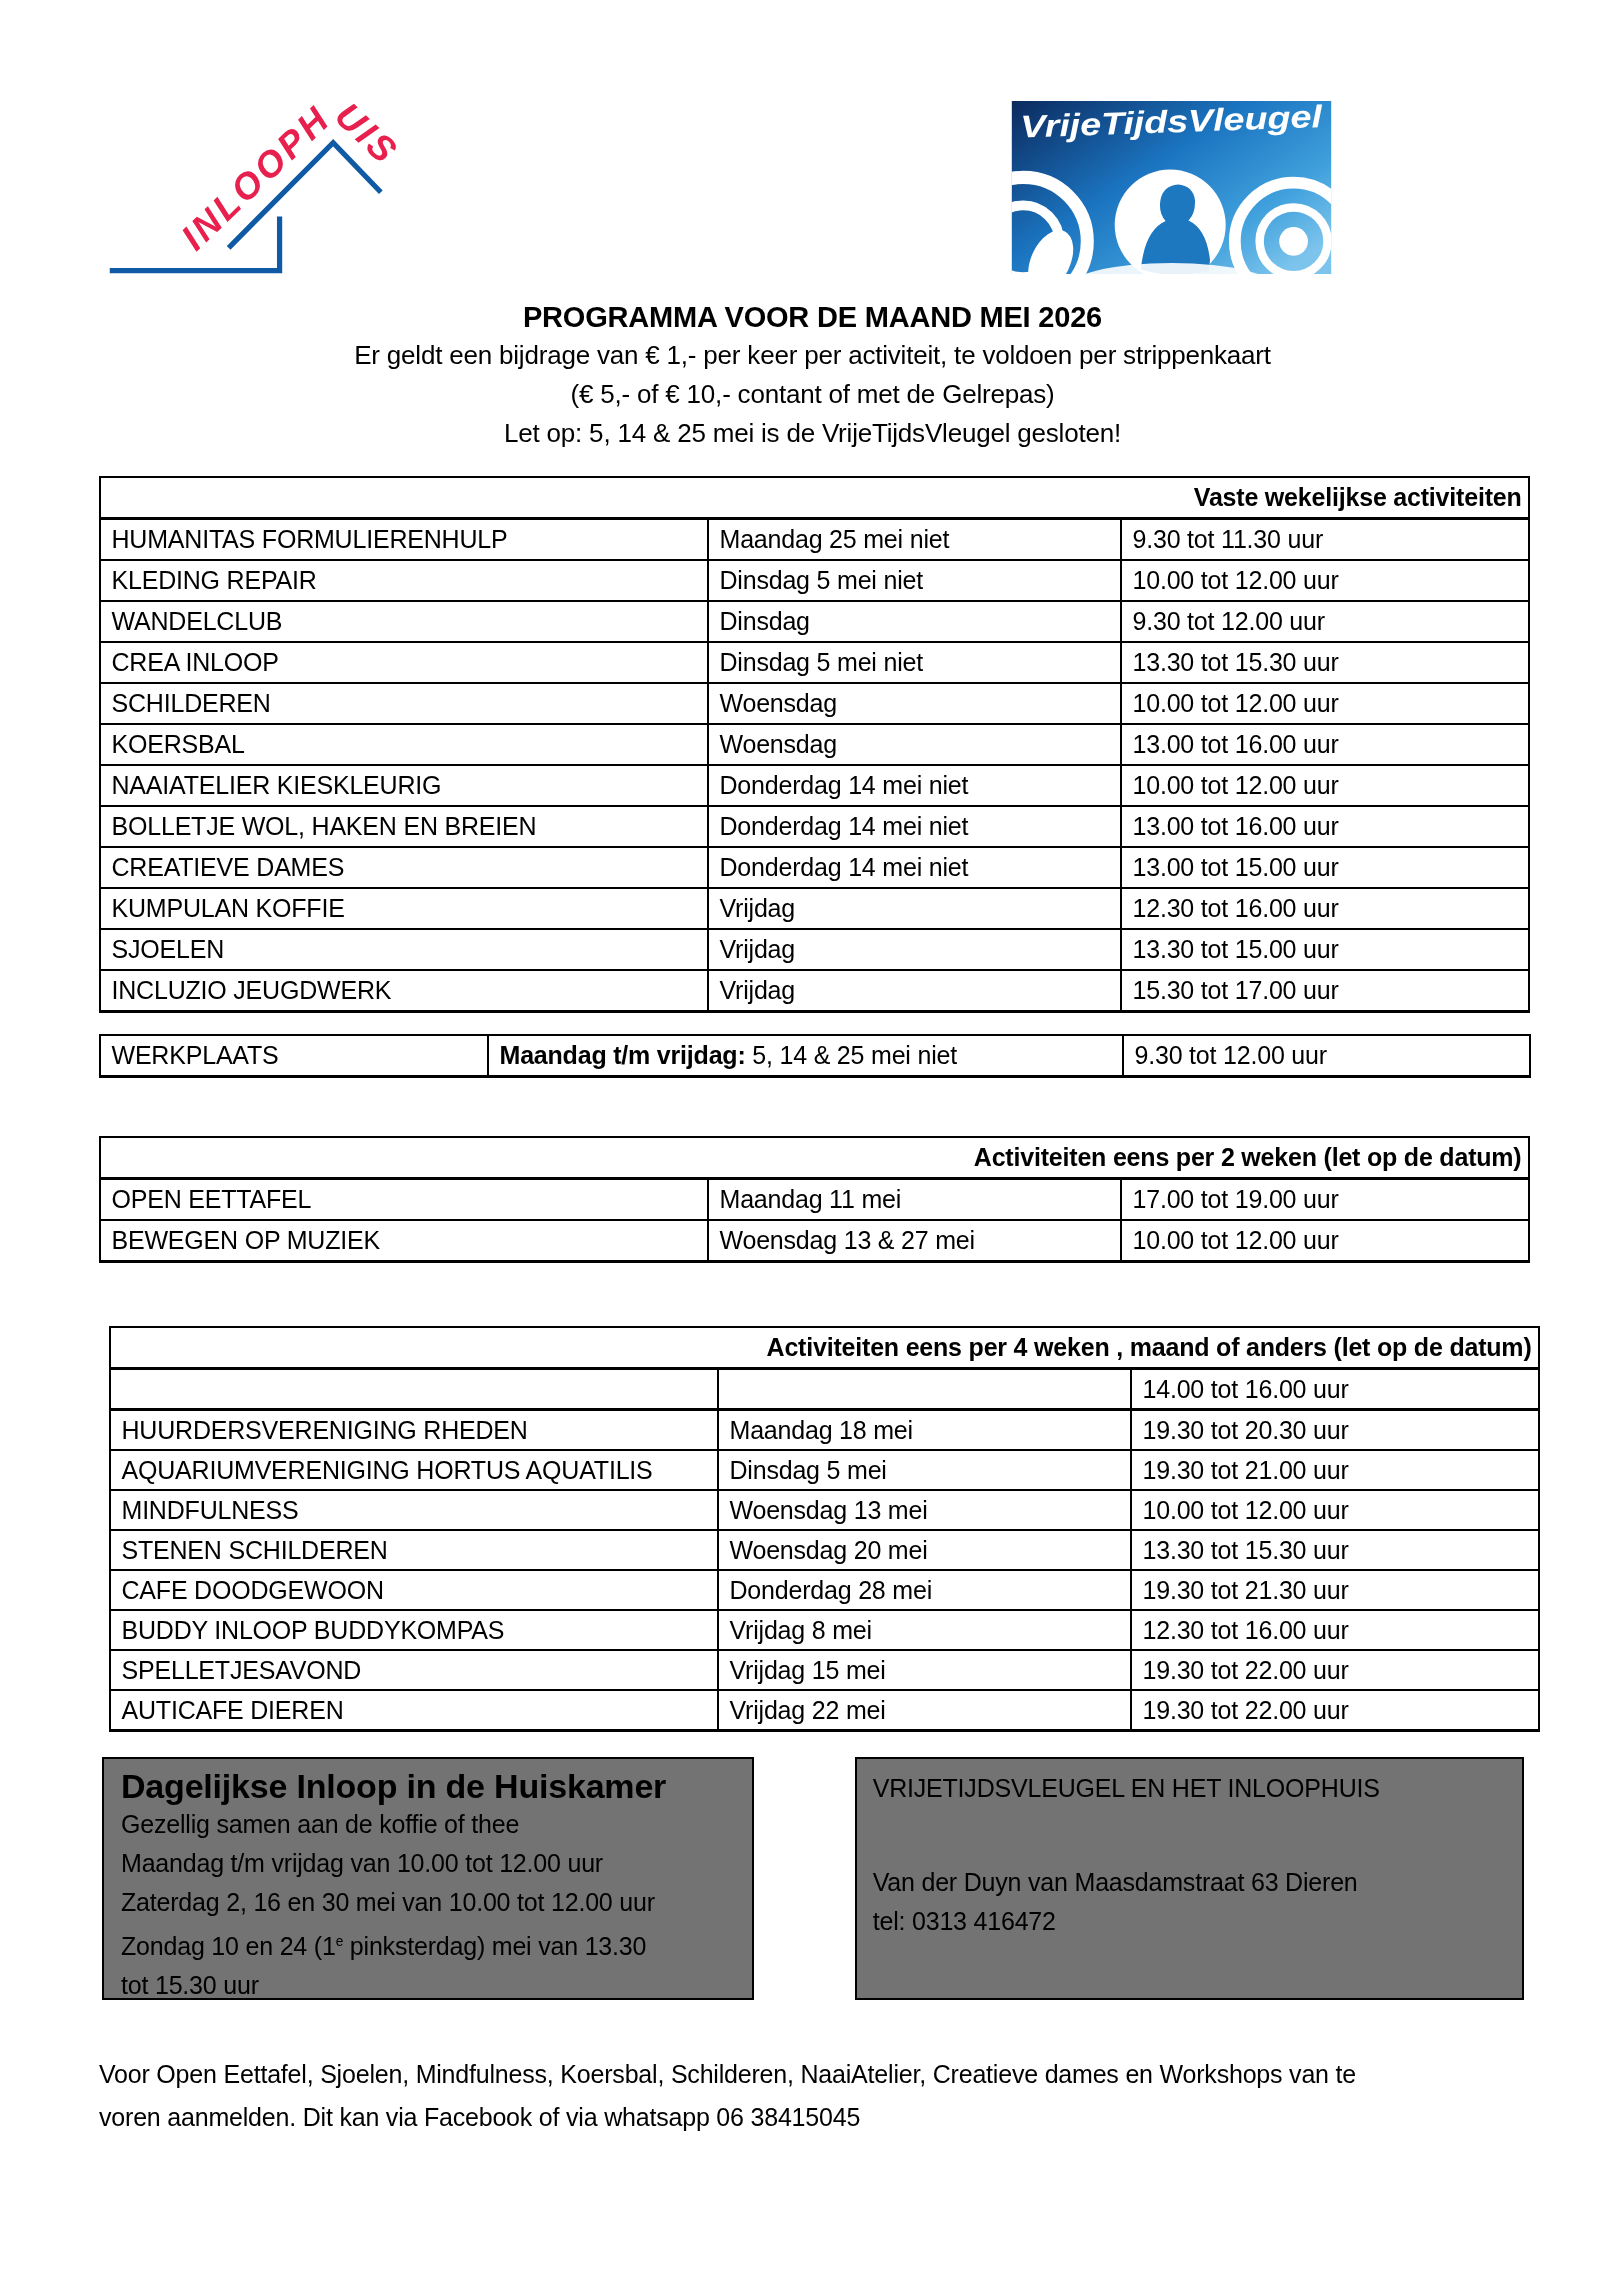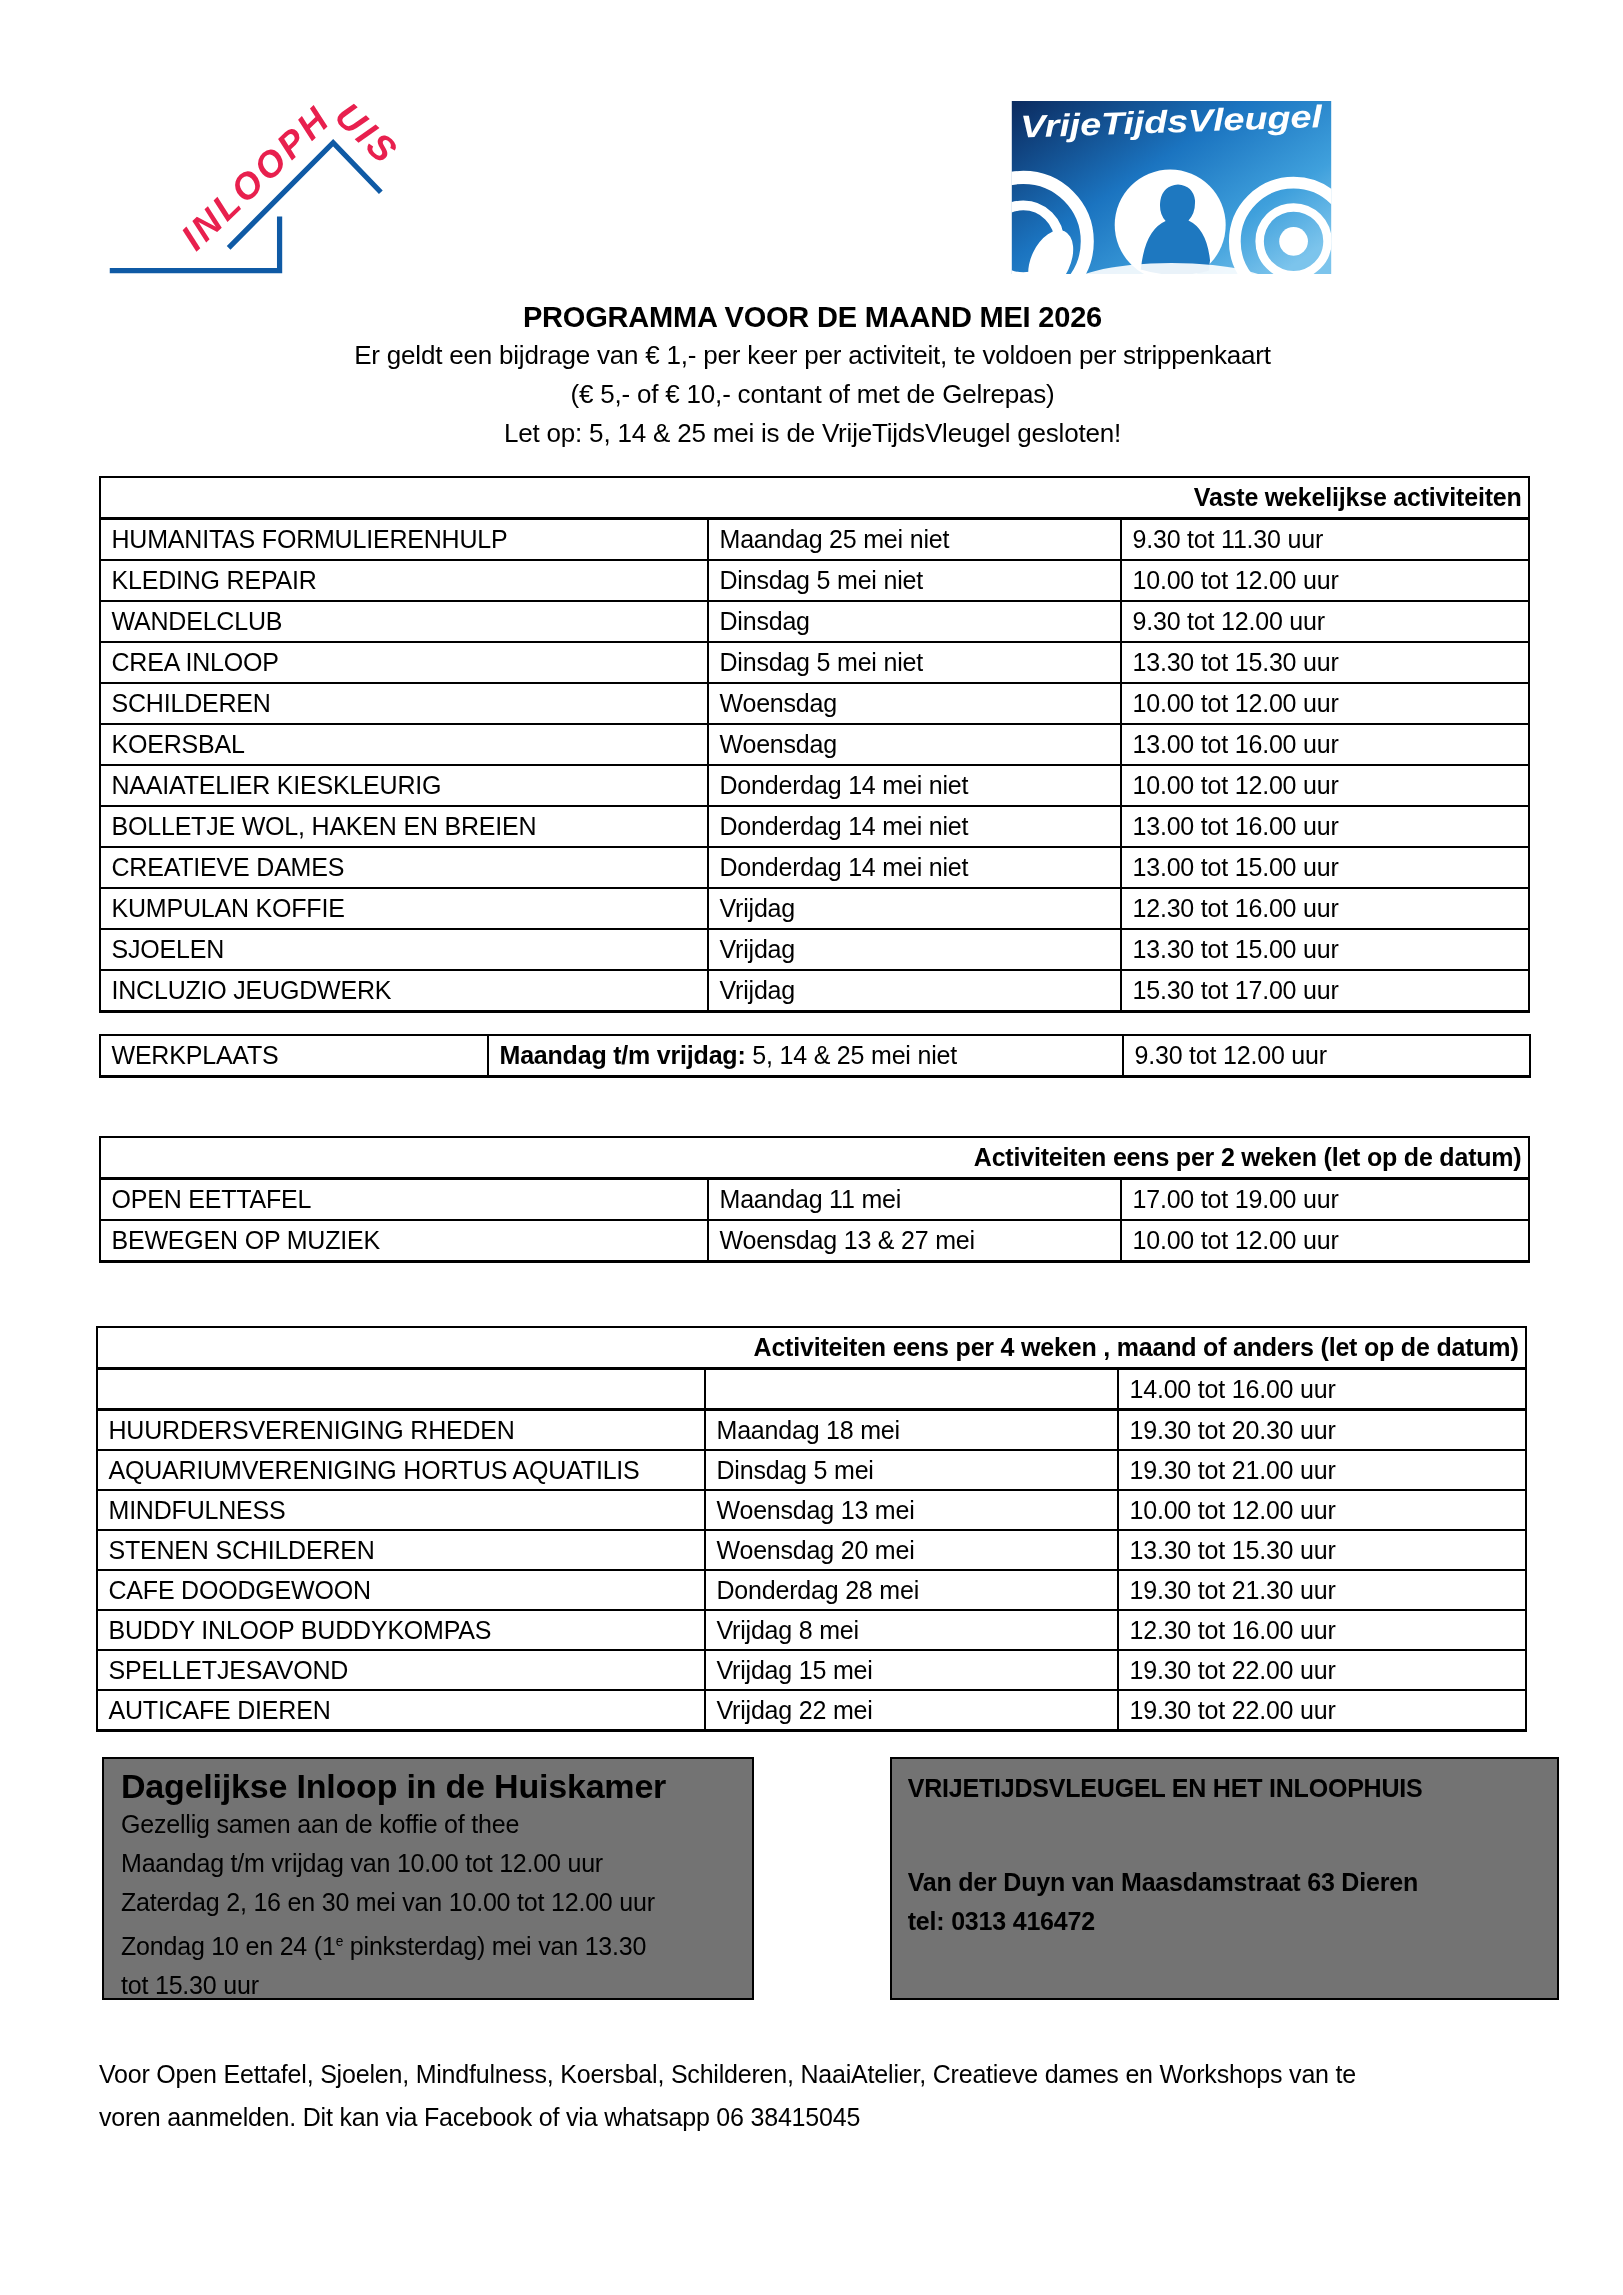--- a/index.html
+++ b/index.html
@@ -23,31 +23,31 @@
   .tbl td{border:2px solid #000;height:39px;padding:0 10.5px;vertical-align:middle;
     white-space:nowrap;}
   .tbl tr:first-child td{border-top-width:2.6px;}
   .tbl tr:last-child td{border-bottom-width:3.3px;margin-left:44px;}
   .tbl td:first-child, .tbl th:first-child{border-left-width:2.6px;}
   .tbl td:last-child, .tbl th:last-child{border-right-width:2.6px;}
   .tbl-weekly{left:99px;top:476px;width:1429px;}
   .tbl-werkplaats{left:99px;top:1034px;width:1429px;}
   .tbl-werkplaats td{border-width:2.6px;border-bottom-width:3.3px;}
   .tbl-biweekly{left:99px;top:1136px;width:1429px;}
-  .tbl-monthly{left:96px;top:1326px;width:1429px;}
+  .tbl-monthly{left:109px;top:1326px;width:1429px;}
   .tbl-monthly td{height:38px;}
   .tbl-monthly tr.sep-thick td{border-bottom-width:3.3px;}
   .bold{font-weight:bold;}
   
   .info-box{position:absolute;background:#737373;border:2.6px solid #000;box-sizing:border-box;}
   .box-daily{left:102px;top:1757px;width:652px;height:243px;padding:7.9px 17px;}
   .box-daily .box-title{font-size:34px;font-weight:bold;line-height:38px;}
   .box-daily .box-line{font-size:25px;line-height:39px;white-space:nowrap;}
   .box-daily sup{font-size:55%;vertical-align:super;}
-  .box-contact{left:855px;top:1757px;width:669px;height:243px;padding:13px 15.7px;font-weight:bold;margin-left:35px;}
+  .box-contact{left:855px;top:1757px;width:669px;height:243px;padding:13px 15.7px;font-weight:normal;}
   .box-contact .box-title{font-size:25px;line-height:33px;}
   .box-contact .box-addr{font-size:25px;line-height:39px;margin-top:58px;white-space:nowrap;}
   .box-contact .box-tel{font-size:25px;line-height:39px;white-space:nowrap;}
   
   .footer-note{position:absolute;left:99px;top:2053px;font-size:25px;line-height:43px;}
   .footer-note div{white-space:nowrap;}
 </style>
 </head>
 <body>
 

